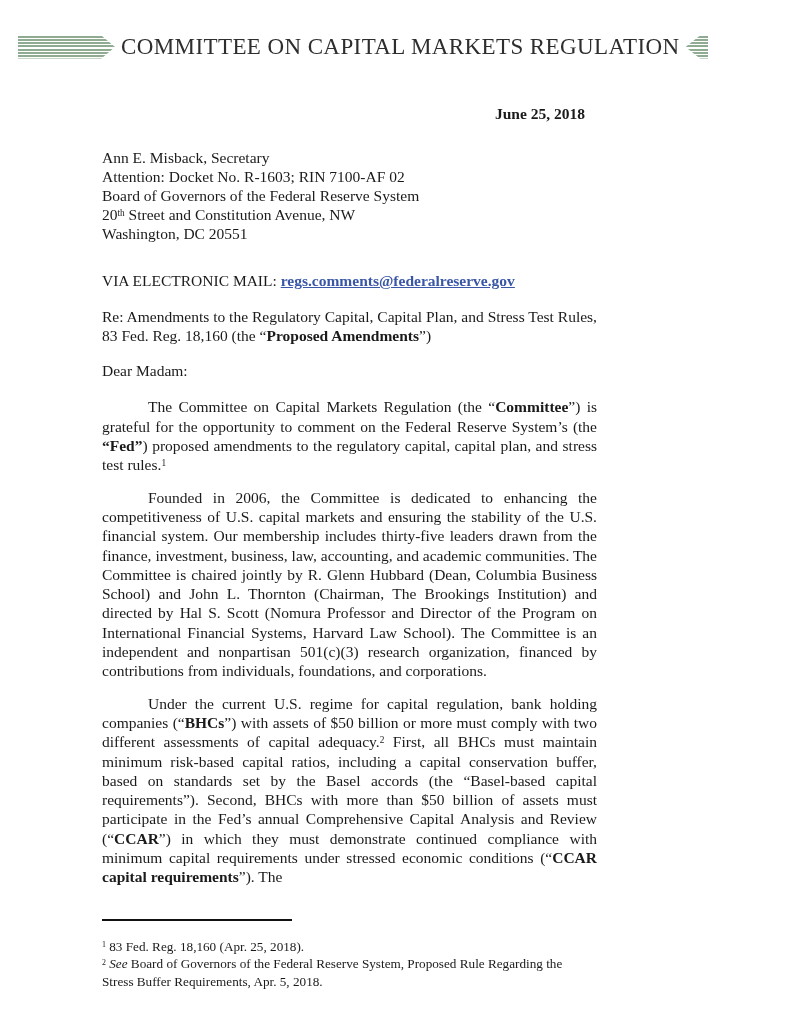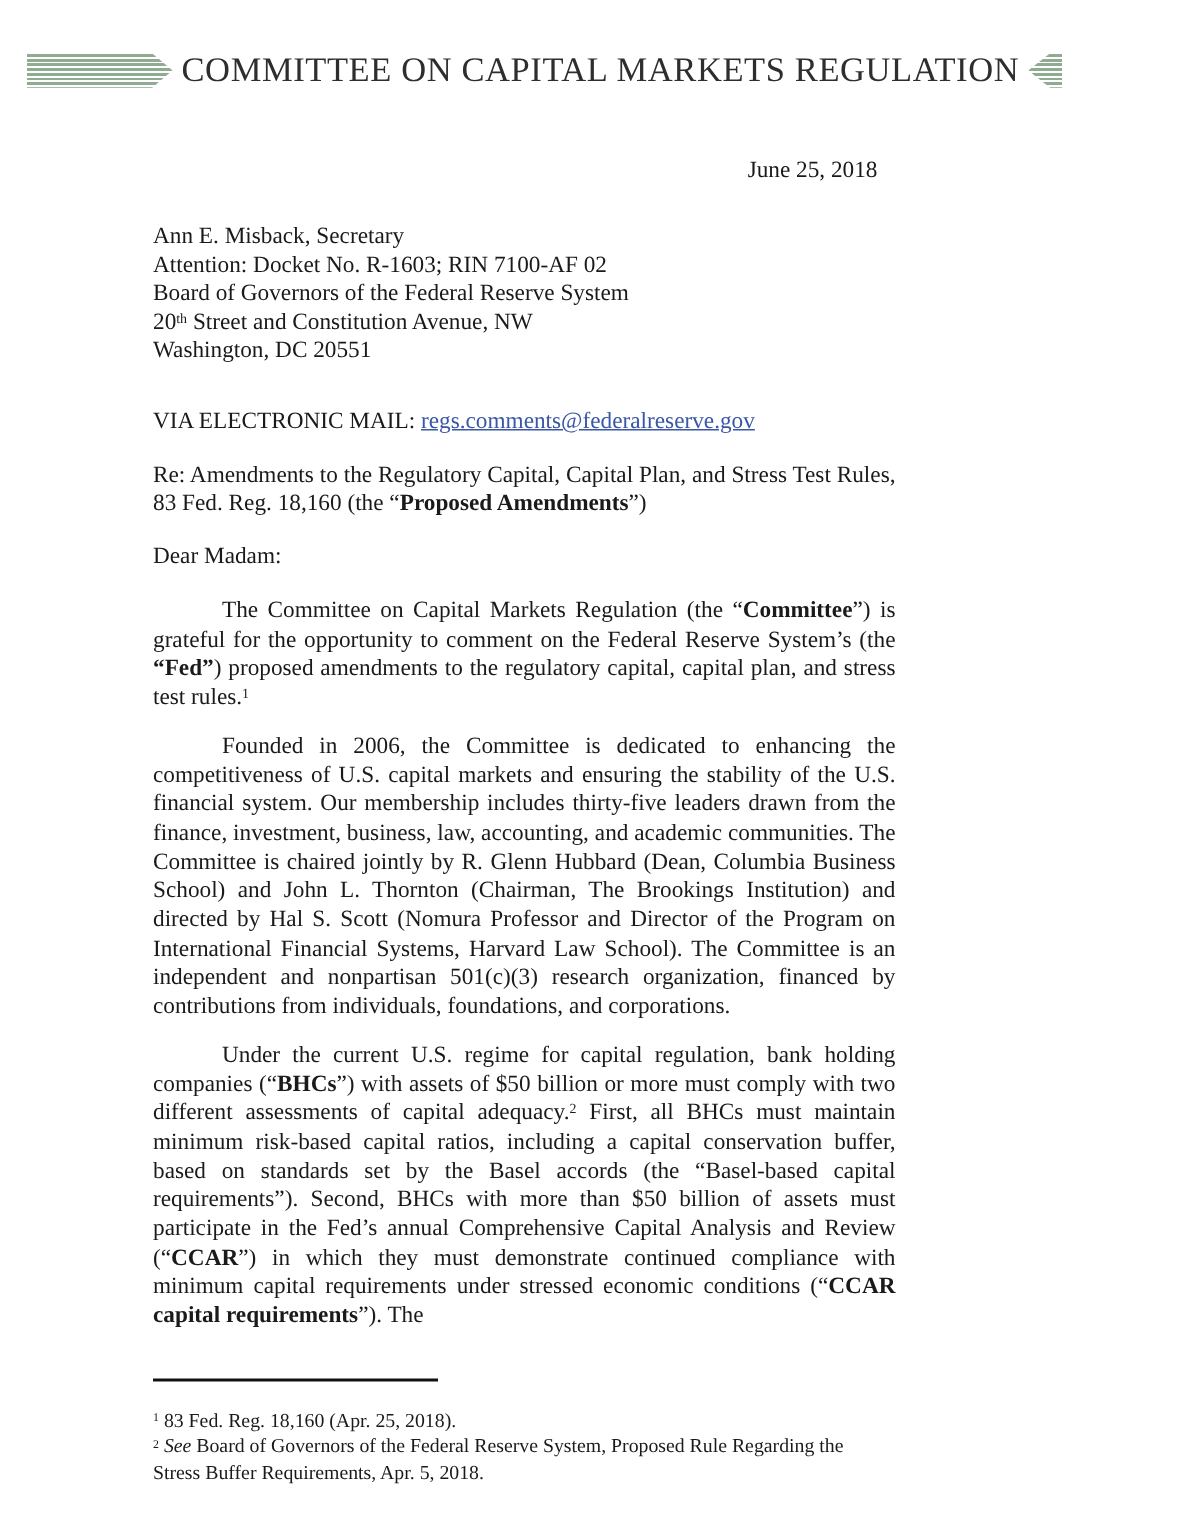--- a/index.html
+++ b/index.html
@@ -54,27 +54,29 @@
   
   .content {
     padding: 0 111px 0 102px;
     font-size: 15.5px;
     line-height: 19.3px;
   }
   .date-row {
     margin-top: 43px;
     text-align: right;
     padding-right: 12px;
+    font-weight: bold;
   }
   .address { margin-top: 25px; }
   .address .addr-line { line-height: 19px; }
   .via-row { margin-top: 28px; }
   .doc-link {
     color: var(--link-blue, #3a57a7);
     text-decoration: underline;
+    font-weight: bold;
   }
   .re-block {
     margin-top: 16px;
     text-align: justify;
   }
   .salutation { margin-top: 16px; }
   .para {
     margin-top: 17px;
     text-align: justify;
     text-indent: 46px;

